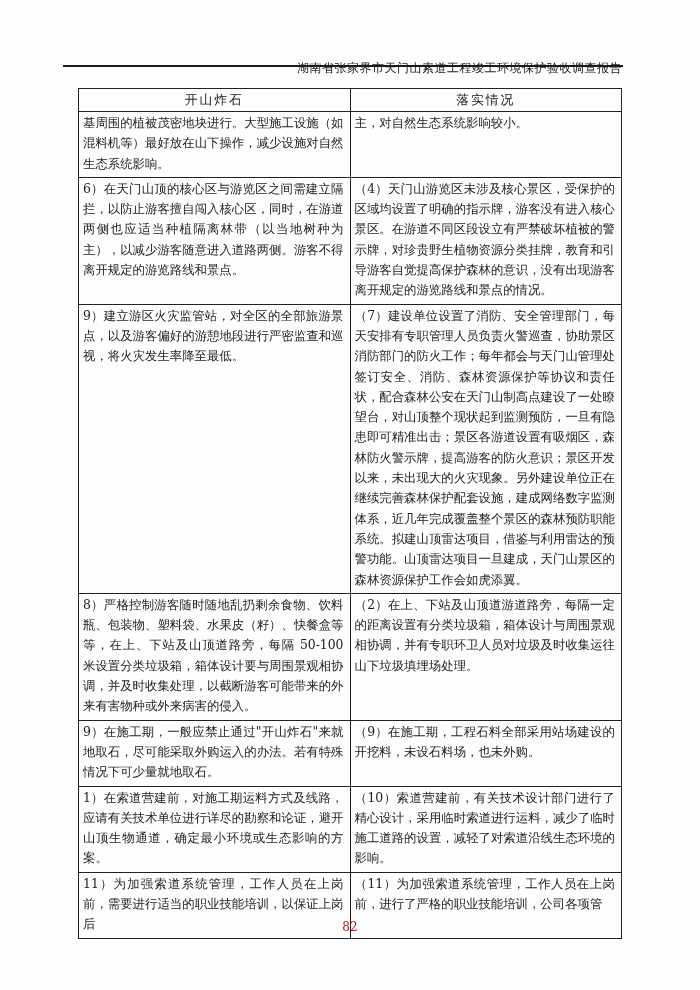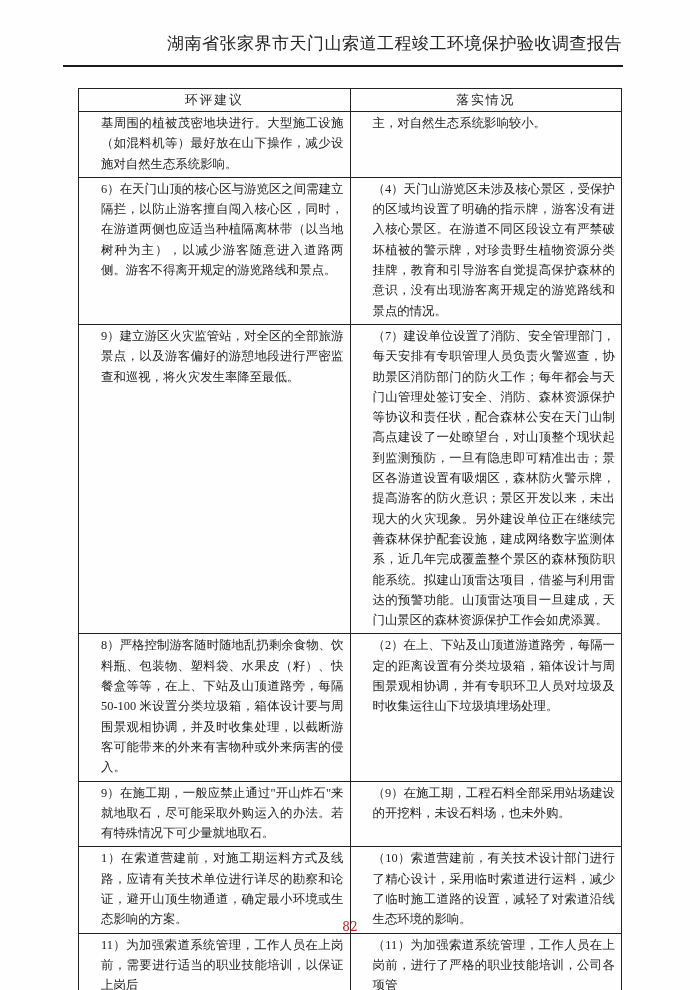--- a/index.html
+++ b/index.html
@@ -7,22 +7,22 @@
   body {
     width: 700px; height: 990px;
     position: relative;
     font-family: "DejaVu Serif", serif;
     color: #1c1c1c;
     overflow: hidden;
   }
   .page { position: absolute; inset: 0; background: #fefefe; }
   .running-header {
     position: absolute;
-    top: 32px; right: 78px;
-    font-size: 17px;
+    top: 60px; right: 78px;
+    font-size: 12px;
     letter-spacing: 0.5px;
     color: #222;
     white-space: nowrap;
   }
   .header-rule {
     position: absolute;
     top: 65px; left: 63px; right: 77px;
     border-top: 2.2px solid #1a1a1a;
     height: 0;
   }
@@ -42,24 +42,23 @@
     height: 23px;
     text-align: center;
     vertical-align: middle;
     font-size: 12.8px;
     padding: 2px 0;
     letter-spacing: 2px;
   }
   table.eia-table td {
     font-size: 12.4px;
     line-height: 20.3px;
-    padding: 1px 6px 3px 22px;
+    padding: 1px 6px 3px 4px;
     text-align: justify;
     text-justify: inter-ideograph;
-    font-family: Liberation Serif, serif;
   }
   td.col-left  { width: 262px; }
   td.col-right { width: 282px; }
   .page-number {
     position: absolute;
     top: 920px; left: 0; right: 0;
     text-align: center;
     font-size: 12px;
     color: #b91c1c;
   }
@@ -69,21 +68,21 @@
 
 <div class="page">
 
   <div class="running-header">湖南省张家界市天门山索道工程竣工环境保护验收调查报告</div>
 
   <div class="header-rule"></div>
 
   <table class="eia-table">
     <thead>
       <tr>
-        <th class="col-left">环评建议</th>
+        <th class="col-left">开山炸石</th>
         <th class="col-right">落实情况</th>
       </tr>
     </thead>
     <tbody>
       <tr>
         <td class="col-left">基周围的植被茂密地块进行。大型施工设施（如混料机等）最好放在山下操作，减少设施对自然生态系统影响。</td>
         <td class="col-right">主，对自然生态系统影响较小。</td>
       </tr>
       <tr>
         <td class="col-left">6）在天门山顶的核心区与游览区之间需建立隔拦，以防止游客擅自闯入核心区，同时，在游道两侧也应适当种植隔离林带（以当地树种为主），以减少游客随意进入道路两侧。游客不得离开规定的游览路线和景点。</td>

